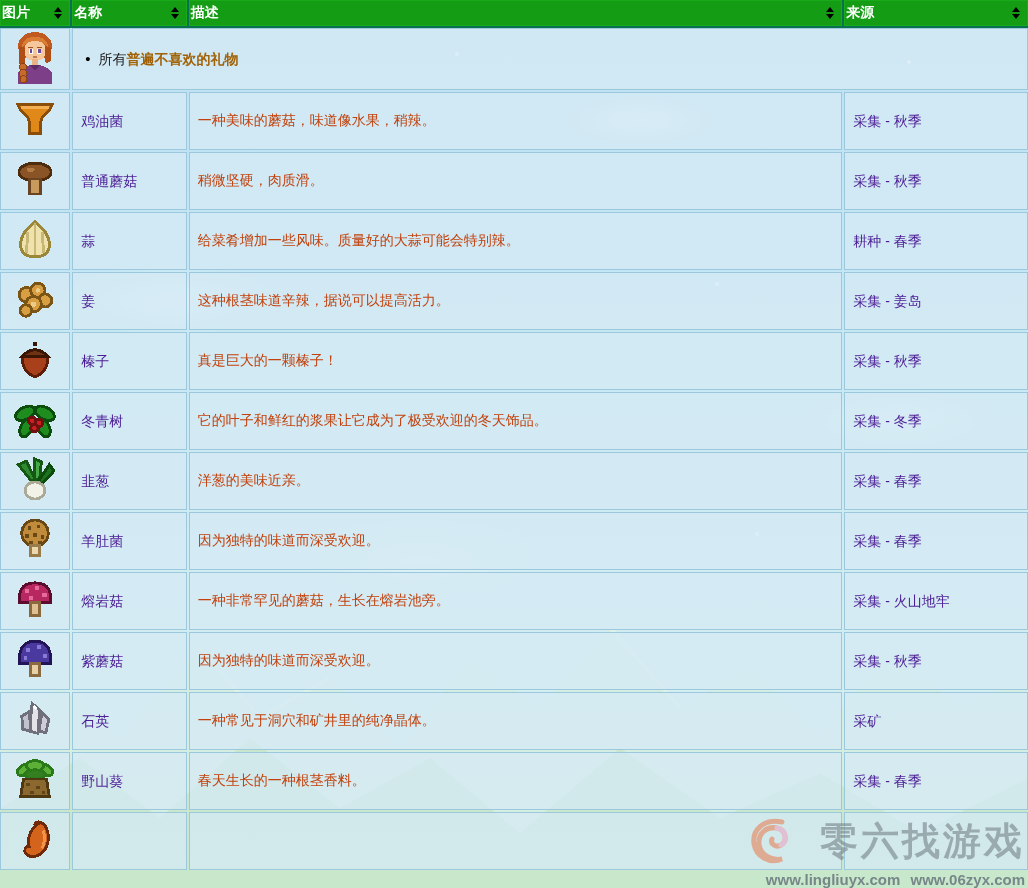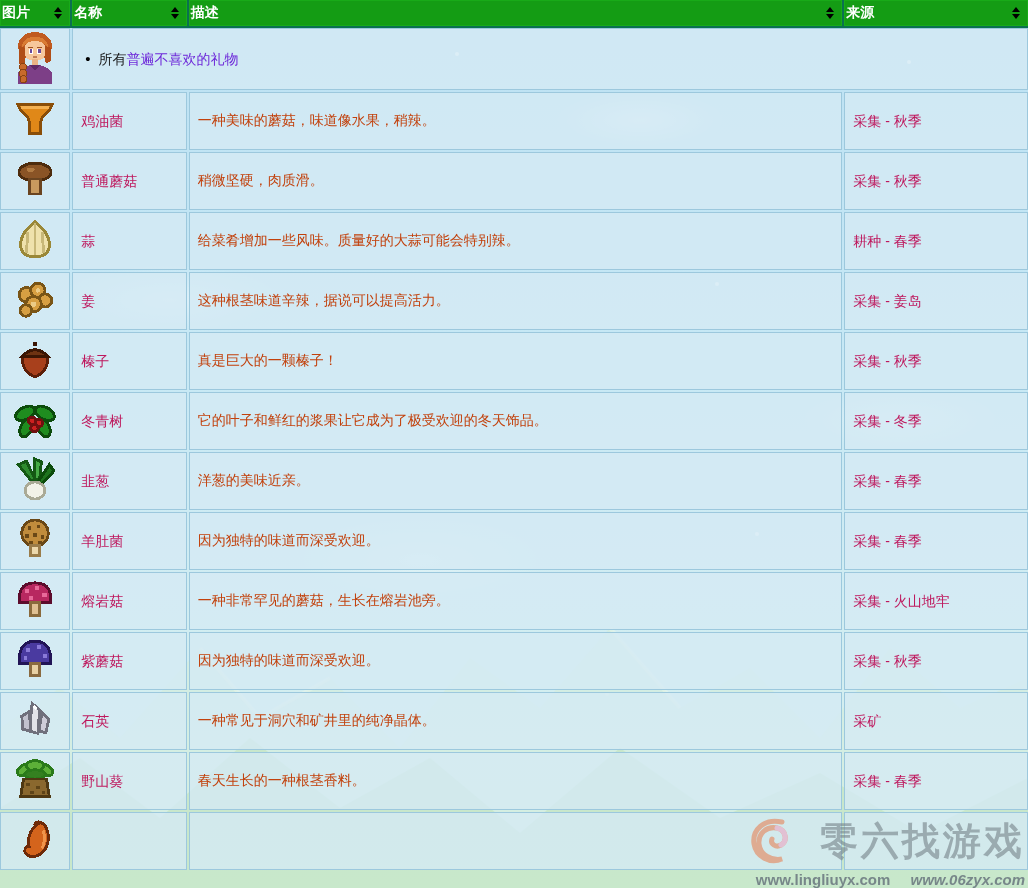--- a/index.html
+++ b/index.html
@@ -30,36 +30,36 @@
     background:#149c14; color:#ffffff; font-weight:bold; font-size:14px; height:22px;
     position:relative; border:1px solid #18aa18; box-shadow:0 0 0 2px #0a7150; text-align:left; cursor:pointer;
   }
   .sort-arrow { position:absolute; right:6px; top:50%; transform:translateY(-50%); width:9px; height:12px; }
   .sort-arrow::before { content:""; position:absolute; left:0; top:0; border-left:4.5px solid transparent; border-right:4.5px solid transparent; border-bottom:5px solid #000; }
   .sort-arrow::after  { content:""; position:absolute; left:0; bottom:0; border-left:4.5px solid transparent; border-right:4.5px solid transparent; border-top:5px solid #000; }
 
   td { background:rgba(212,234,244,0.8); border:1px solid #9cc8dd; vertical-align:middle; }
   td.icon-cell { text-align:center; height:54px; }
   tr.item-row td { height:54px; }
-  td.name-cell a, td.src-cell a { color:#be185d; text-decoration:none; font-size:14px; cursor:pointer; }
+  td.name-cell a, td.src-cell a { color:#4c1d95; text-decoration:none; font-size:14px; cursor:pointer; }
   td.name-cell, td.src-cell { padding-left:8px; }
   td.desc-cell { padding-left:8px; color:#c2410c; font-size:14px; }
 
   .summary-cell { padding-left:12px; font-size:14px; color:#1a1a1a; }
   .summary-cell .bullet { display:inline-block; margin-right:8px; font-size:15px; color:#000; }
-  .summary-cell a { color:#6d28d9; text-decoration:none; cursor:pointer; }
+  .summary-cell a { color:#a16207; text-decoration:none; cursor:pointer;font-weight:bold; }
 
   .item-icon { display:inline-block; line-height:0; cursor:pointer; }
   .avatar-wrap { display:inline-block; line-height:0; cursor:pointer; }
 
   .watermark { position:absolute; right:3px; bottom:0; z-index:5; pointer-events:none; text-align:right; }
   .wm-row { display:flex; align-items:center; justify-content:center; gap:22px; }
   .wm-title { font-size:38px; font-weight:bold; letter-spacing:3px; color:rgba(120,132,138,0.62); line-height:1; }
   .wm-urls { font-size:15px; font-weight:bold; color:rgba(105,118,126,0.85); margin-top:3px; }
-  .wm-urls span + span { margin-left:16px;font-style:italic; }
+  .wm-urls span + span { margin-left:6px; }
 </style>
 </head>
 <body>
 
 <div class="sky-decor"></div>
 <div class="sparkle"></div>
 
 <svg class="mountains" viewBox="0 0 1028 300" preserveAspectRatio="none">
   <polygon points="0,140 60,100 120,150 200,60 260,130 330,90 400,160 470,70 540,120 610,40 680,120 750,80 820,150 890,60 960,120 1028,90 1028,300 0,300" fill="#d4ecd8" opacity="0.55"></polygon>
   <polygon points="0,220 80,170 160,230 250,150 340,220 430,170 520,245 620,160 720,230 820,185 920,245 1028,190 1028,300 0,300" fill="#bfe3bd" opacity="0.6"></polygon>

